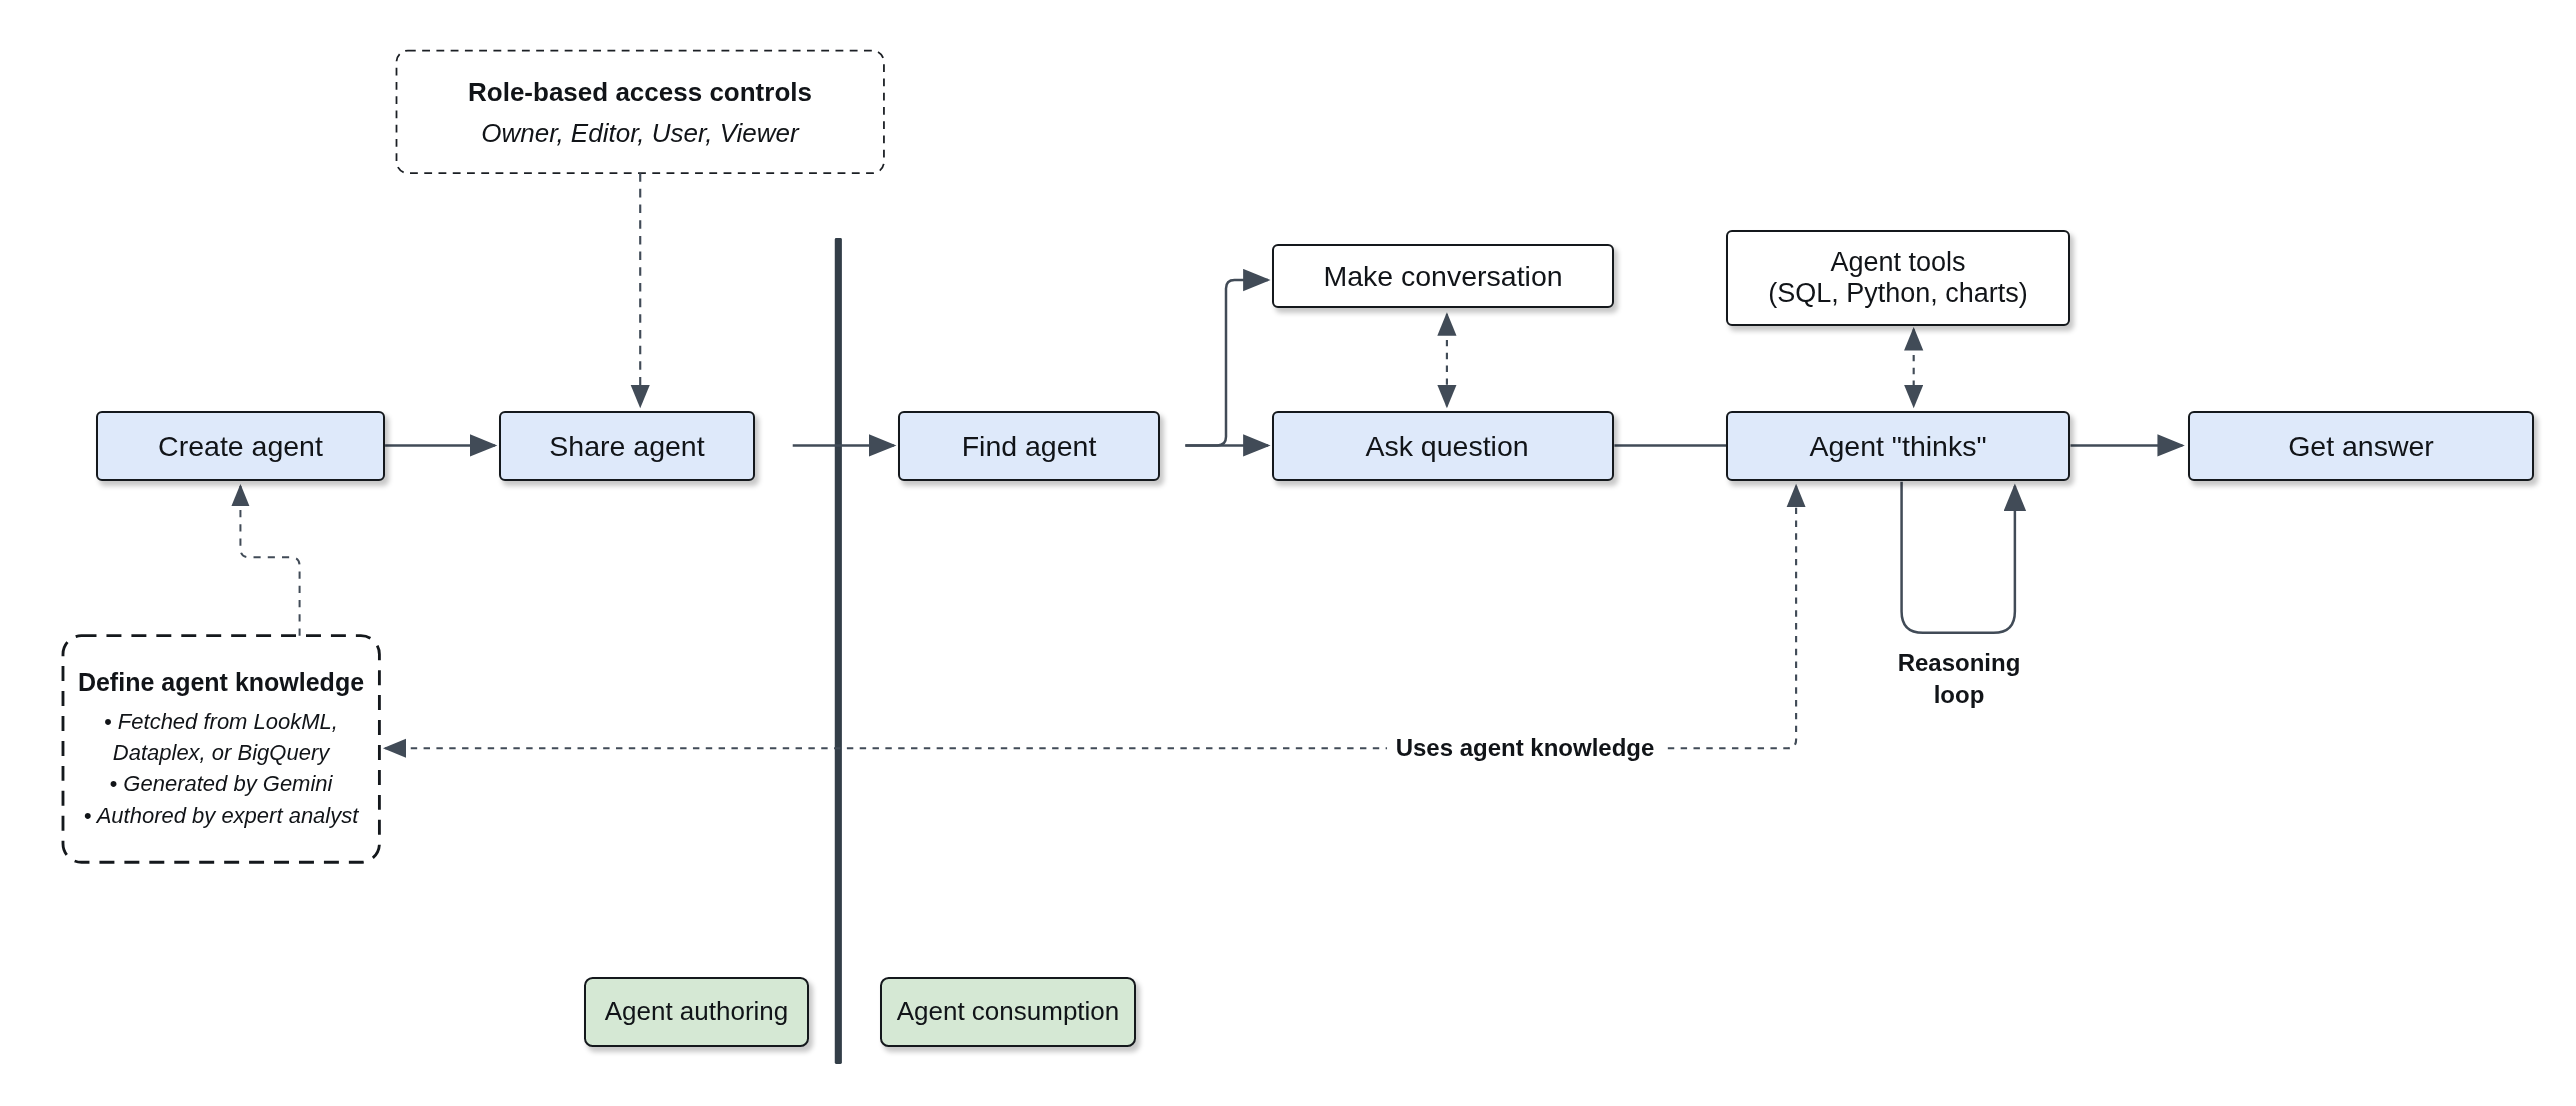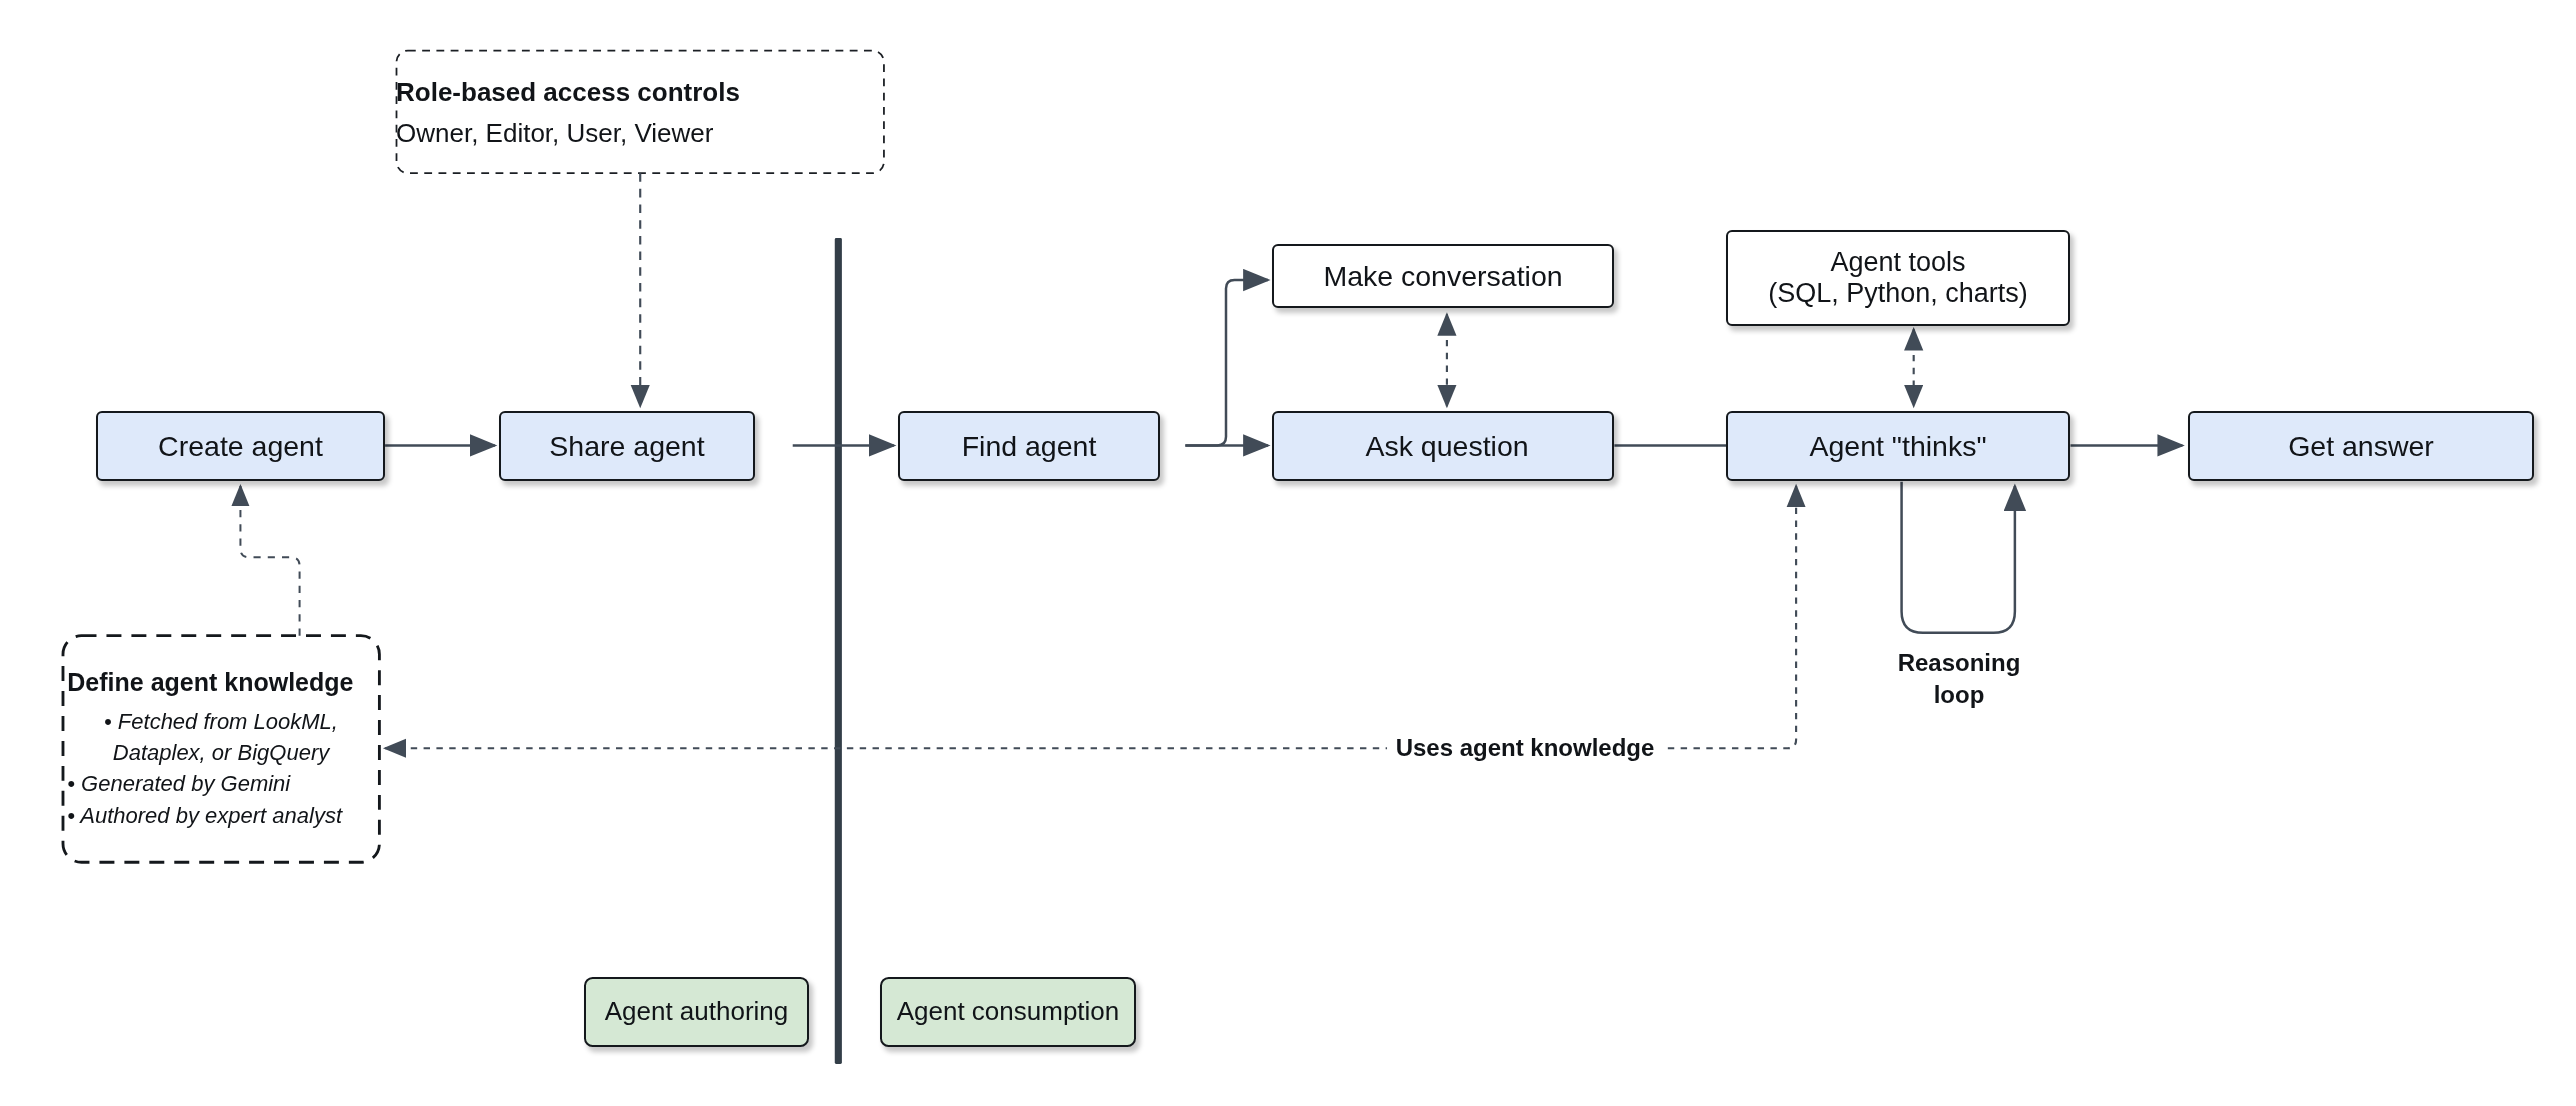--- a/index.html
+++ b/index.html
@@ -43,26 +43,26 @@
     background: #d5e8d4;
     border-radius: 8.6px;
     font-size: 26px;
   }
   .node .l2 { font-size: 27px; }
   .note-text {
     position: absolute;
     box-sizing: border-box;
     display: flex;
     flex-direction: column;
-    align-items: flex-start;
+    align-items: center;
     justify-content: center;
     text-align: center;
   }
   .note-title { font-weight: bold; font-size: 26px; }
-  .note-sub { font-size: 26px; margin-top: 10px; }
+  .note-sub { font-style: italic; font-size: 26px; margin-top: 10px; }
   .kn-title { font-weight: bold; font-size: 25px; margin-bottom: 8.6px; }
   .kn-bullet { font-style: italic; font-size: 22px; line-height: 1.42; }
   .edge-label {
     position: absolute;
     transform: translate(-50%, -50%);
     background: #ffffff;
     padding: 1.4px 8.6px;
     font-weight: bold;
     font-size: 24px;
     white-space: nowrap;

